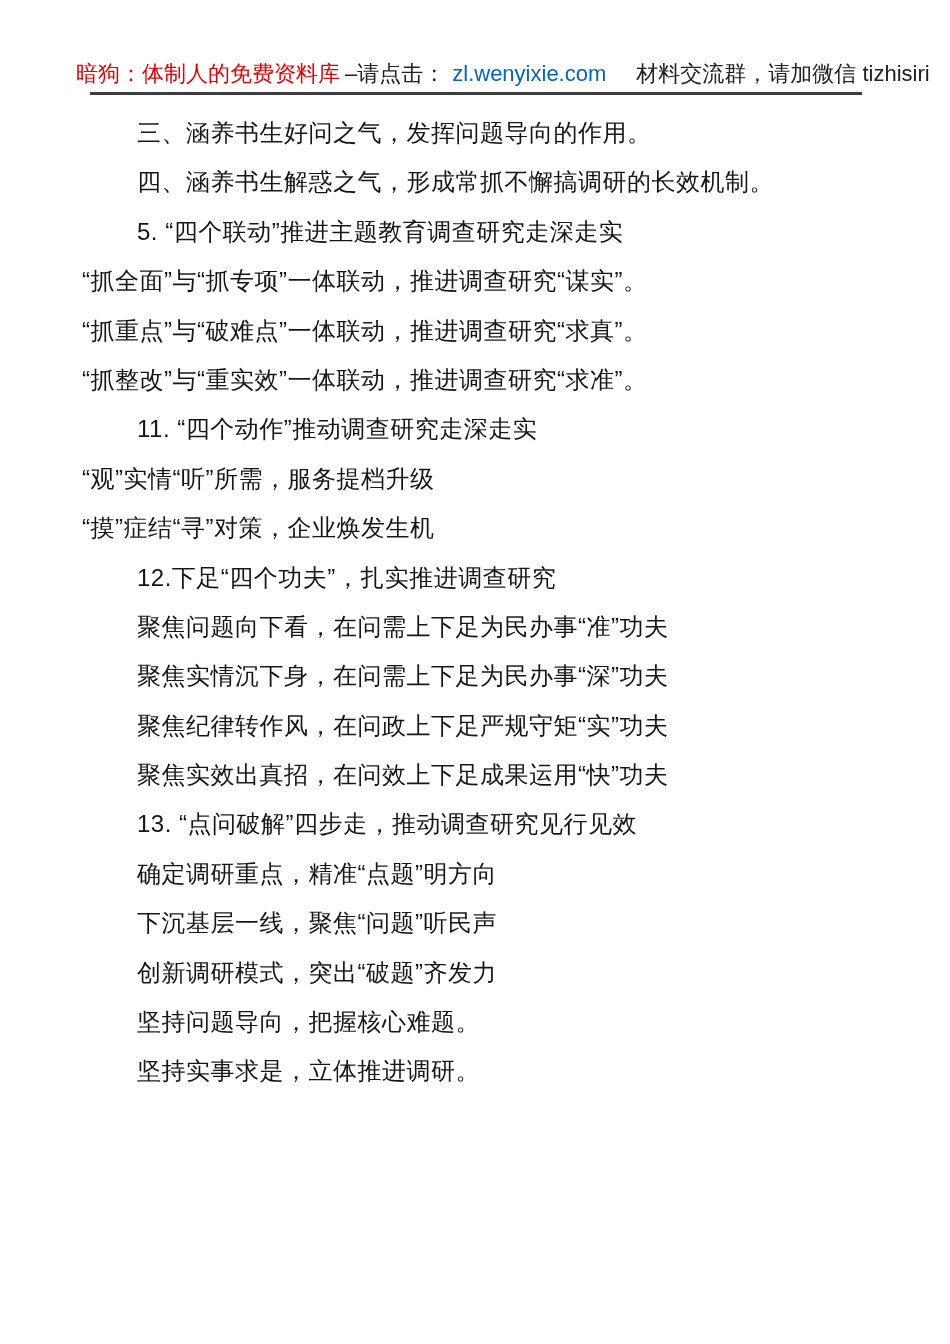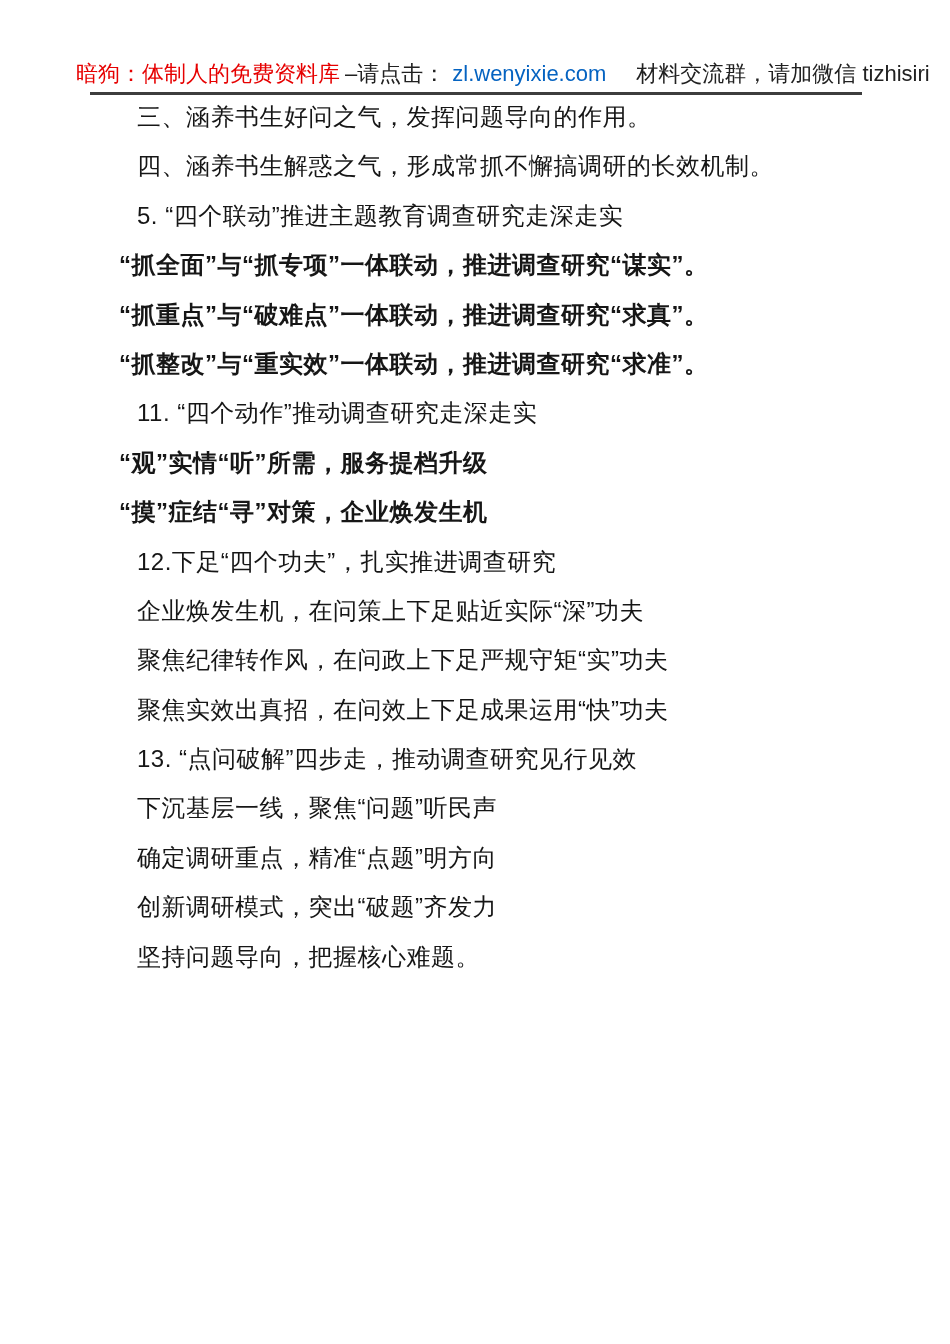--- a/index.html
+++ b/index.html
@@ -30,33 +30,33 @@
   .divider {
     position: absolute;
     left: 90px; top: 92px;
     width: 772px; height: 3px;
     background: #3d3d3d;
   }
 
   
   .doc {
     position: absolute;
-    top: 92px; left: 0; width: 100%;
+    top: 108px; left: 0; width: 100%;
   }
   .doc p {
     margin: 0;
     height: 49.4px;
     line-height: 49.4px;
     font-size: 24px;
     color: #161616;
     padding-left: 137px;
     white-space: nowrap;
     letter-spacing: 0.5px;
   }
-  .doc p.indent { padding-left: 119px; font-weight: bold; }
+  .doc p.indent { padding-left: 82px; }
 </style>
 </head>
 <body>
 
 <div class="page">
 
   <div class="header">
     <span class="brand">暗狗：体制人的免费资料库</span><span class="prompt">–请点击：</span><a class="link" href="#">zl.wenyixie.com</a><span class="note">材料交流群，请加微信 tizhisiri</span>
   </div>
 
@@ -66,23 +66,25 @@
     <p>三、涵养书生好问之气，发挥问题导向的作用。</p>
     <p>四、涵养书生解惑之气，形成常抓不懈搞调研的长效机制。</p>
     <p>5. “四个联动”推进主题教育调查研究走深走实</p>
     <p class="indent">“抓全面”与“抓专项”一体联动，推进调查研究“谋实”。</p>
     <p class="indent">“抓重点”与“破难点”一体联动，推进调查研究“求真”。</p>
     <p class="indent">“抓整改”与“重实效”一体联动，推进调查研究“求准”。</p>
     <p>11. “四个动作”推动调查研究走深走实</p>
     <p class="indent">“观”实情“听”所需，服务提档升级</p>
     <p class="indent">“摸”症结“寻”对策，企业焕发生机</p>
     <p>12.下足“四个功夫”，扎实推进调查研究</p>
-    <p>企业焕发生机，在问策上下足贴近实际“深”功夫</p>
+    <p>聚焦问题向下看，在问需上下足为民办事“准”功夫</p>
+    <p>聚焦实情沉下身，在问需上下足为民办事“深”功夫</p>
     <p>聚焦纪律转作风，在问政上下足严规守矩“实”功夫</p>
     <p>聚焦实效出真招，在问效上下足成果运用“快”功夫</p>
     <p>13. “点问破解”四步走，推动调查研究见行见效</p>
+    <p>确定调研重点，精准“点题”明方向</p>
     <p>下沉基层一线，聚焦“问题”听民声</p>
-    <p>确定调研重点，精准“点题”明方向</p>
     <p>创新调研模式，突出“破题”齐发力</p>
     <p>坚持问题导向，把握核心难题。</p>
+    <p>坚持实事求是，立体推进调研。</p>
   </div>
 
 </div>
 
 </body></html>

